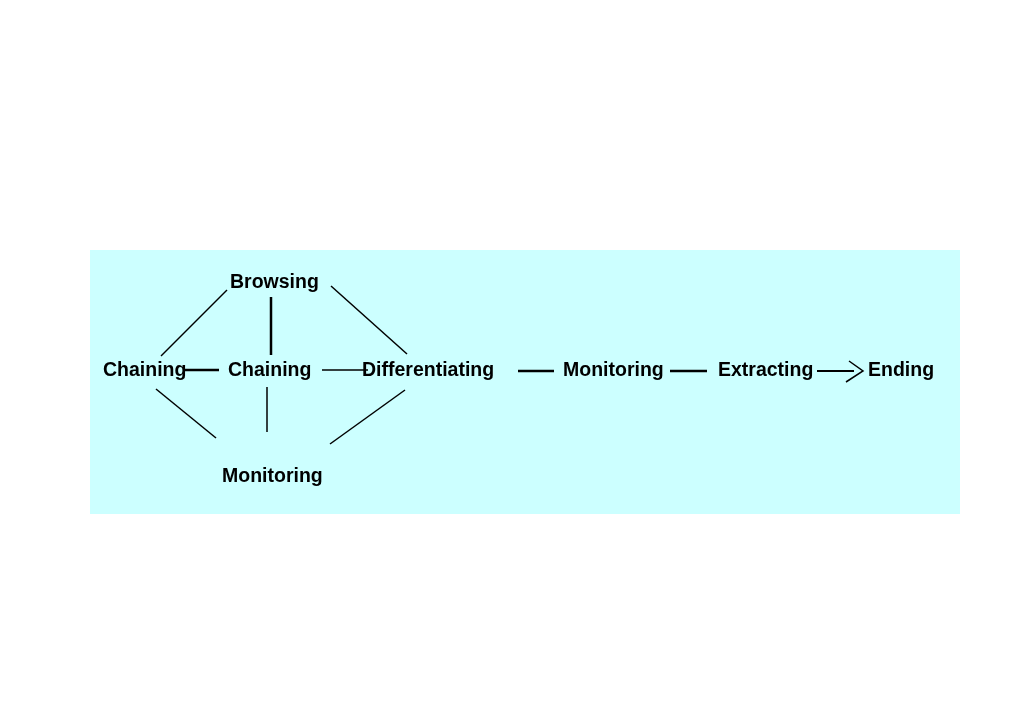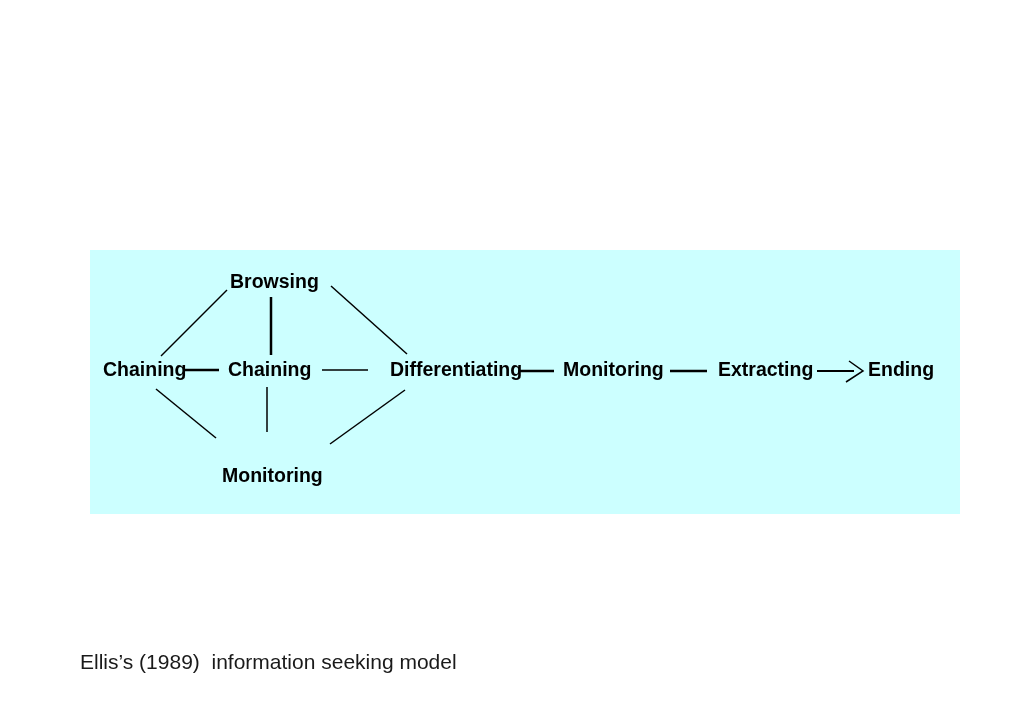--- a/index.html
+++ b/index.html
@@ -42,21 +42,21 @@
     font-size: 19.5px;
     line-height: 22px;
     color: #000000;
     white-space: nowrap;
     letter-spacing: 0px;
   }
   .node-browsing        { left: 140px; top: 20px; }
   .node-starting        { left: 13px;  top: 108px; }
   .node-chaining        { left: 138px; top: 108px; }
   .node-monitoring      { left: 132px; top: 186px; margin-top: 28px; }
-  .node-differentiating { left: 300px; top: 108px; text-align: right; }
+  .node-differentiating { left: 272px; top: 108px; text-align: right; }
   .node-extracting      { left: 473px; top: 108px; }
   .node-verifying       { left: 628px; top: 108px; }
   .node-ending          { left: 778px; top: 108px; }
   .caption {
     position: absolute;
     left: 80px;
     top: 649px;
     font-family: "Liberation Sans", sans-serif;
     font-size: 21px;
     line-height: 26px;
@@ -101,15 +101,14 @@
     <div class="node node-starting">Chaining</div>
     <div class="node node-chaining">Chaining</div>
     <div class="node node-monitoring">Monitoring</div>
     <div class="node node-differentiating">Differentiating</div>
     <div class="node node-extracting">Monitoring</div>
     <div class="node node-verifying">Extracting</div>
     <div class="node node-ending">Ending</div>
 
   </div>
 
-  <div class="caption">Ellis’s (1989)  information seeking model</div>
 
 </div>
 
 </body></html>

